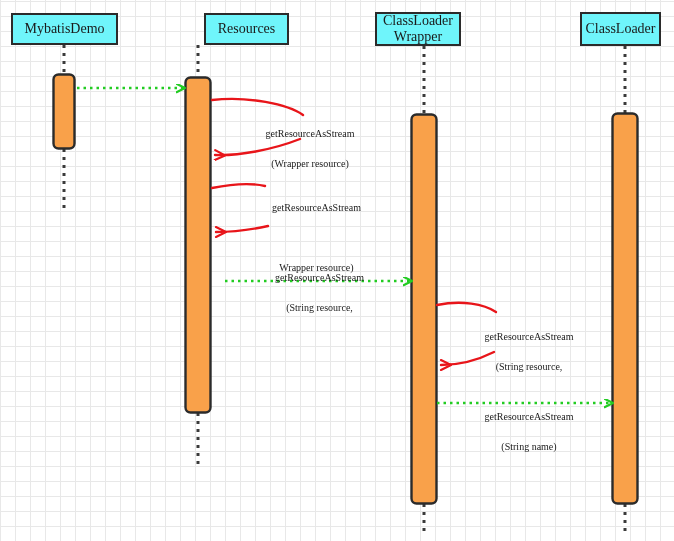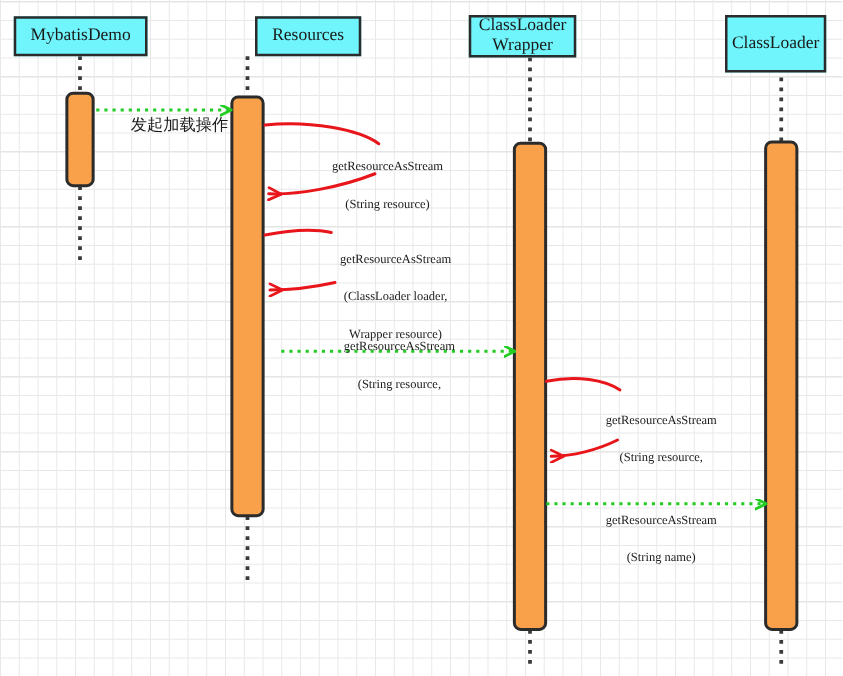--- a/index.html
+++ b/index.html
@@ -122,36 +122,33 @@
   </div>
 
   <div class="lifeline-head" style="left:156px; top:13px; width:85px; height:32px;margin-left:48px;">
     <span>Resources</span>
   </div>
 
   <div class="lifeline-head" style="left:375px; top:12px; width:86px; height:34px;">
     <span>ClassLoader Wrapper</span>
   </div>
 
-  <div class="lifeline-head" style="left:580px; top:12px; width:81px; height:46px;">
+  <div class="lifeline-head" style="left:580px; top:12px; width:81px; height:34px;">
     <span>ClassLoader</span>
   </div>
 
-  <div class="msg-label cn" style="left:88px; top:78px; width:84px;">
-    <span>发起加载操作</span>
-  </div>
 
   <div class="msg-label" style="left:226px; top:111px; width:158px;">
     <span>getResourceAsStream</span><br>
-    <span>(String resource)</span>
+    <span>(Wrapper resource)</span>
   </div>
 
   <div class="msg-label" style="left:240px; top:185px; width:143px;">
     <span>getResourceAsStream</span><br>
-    <span>(ClassLoader loader,</span><br>
+    <br>
     <span>Wrapper resource)</span>
   </div>
 
   <div class="msg-label" style="left:233px; top:255px; width:163px;">
     <span>getResourceAsStream</span><br>
     <span>(String resource,</span><br>
   </div>
 
   <div class="msg-label" style="left:446px; top:314px; width:156px;">
     <span>getResourceAsStream</span><br>

